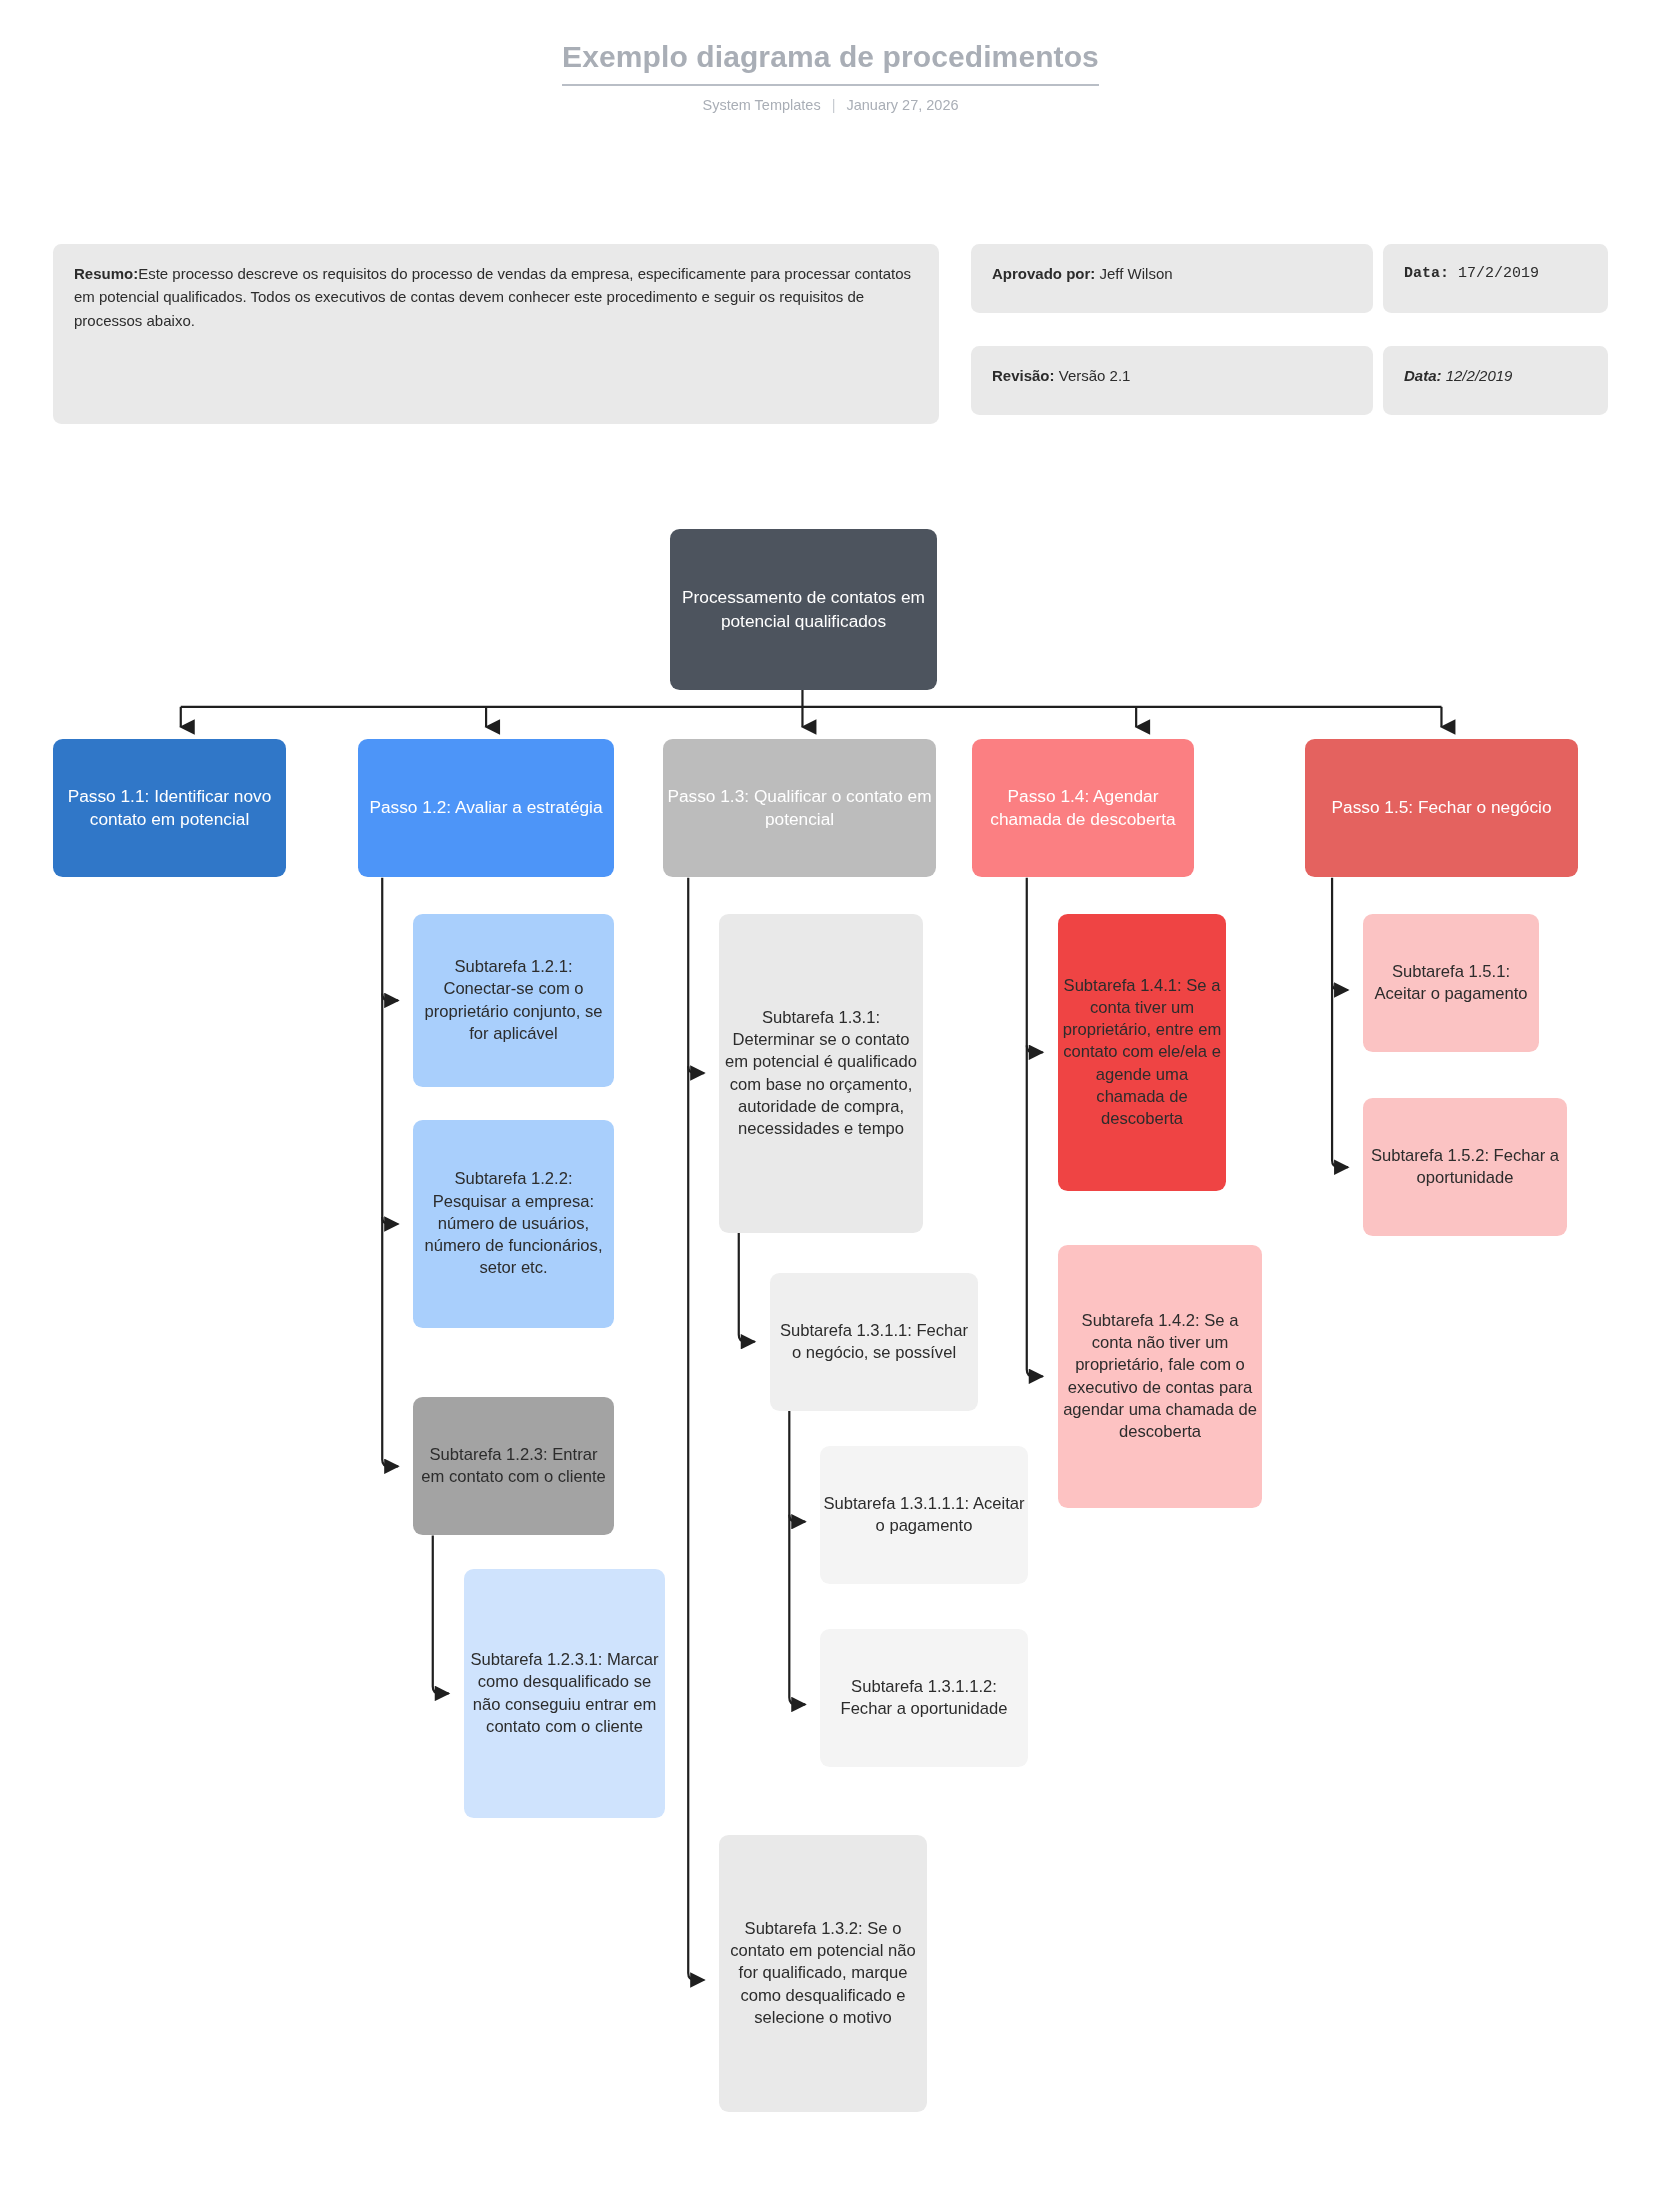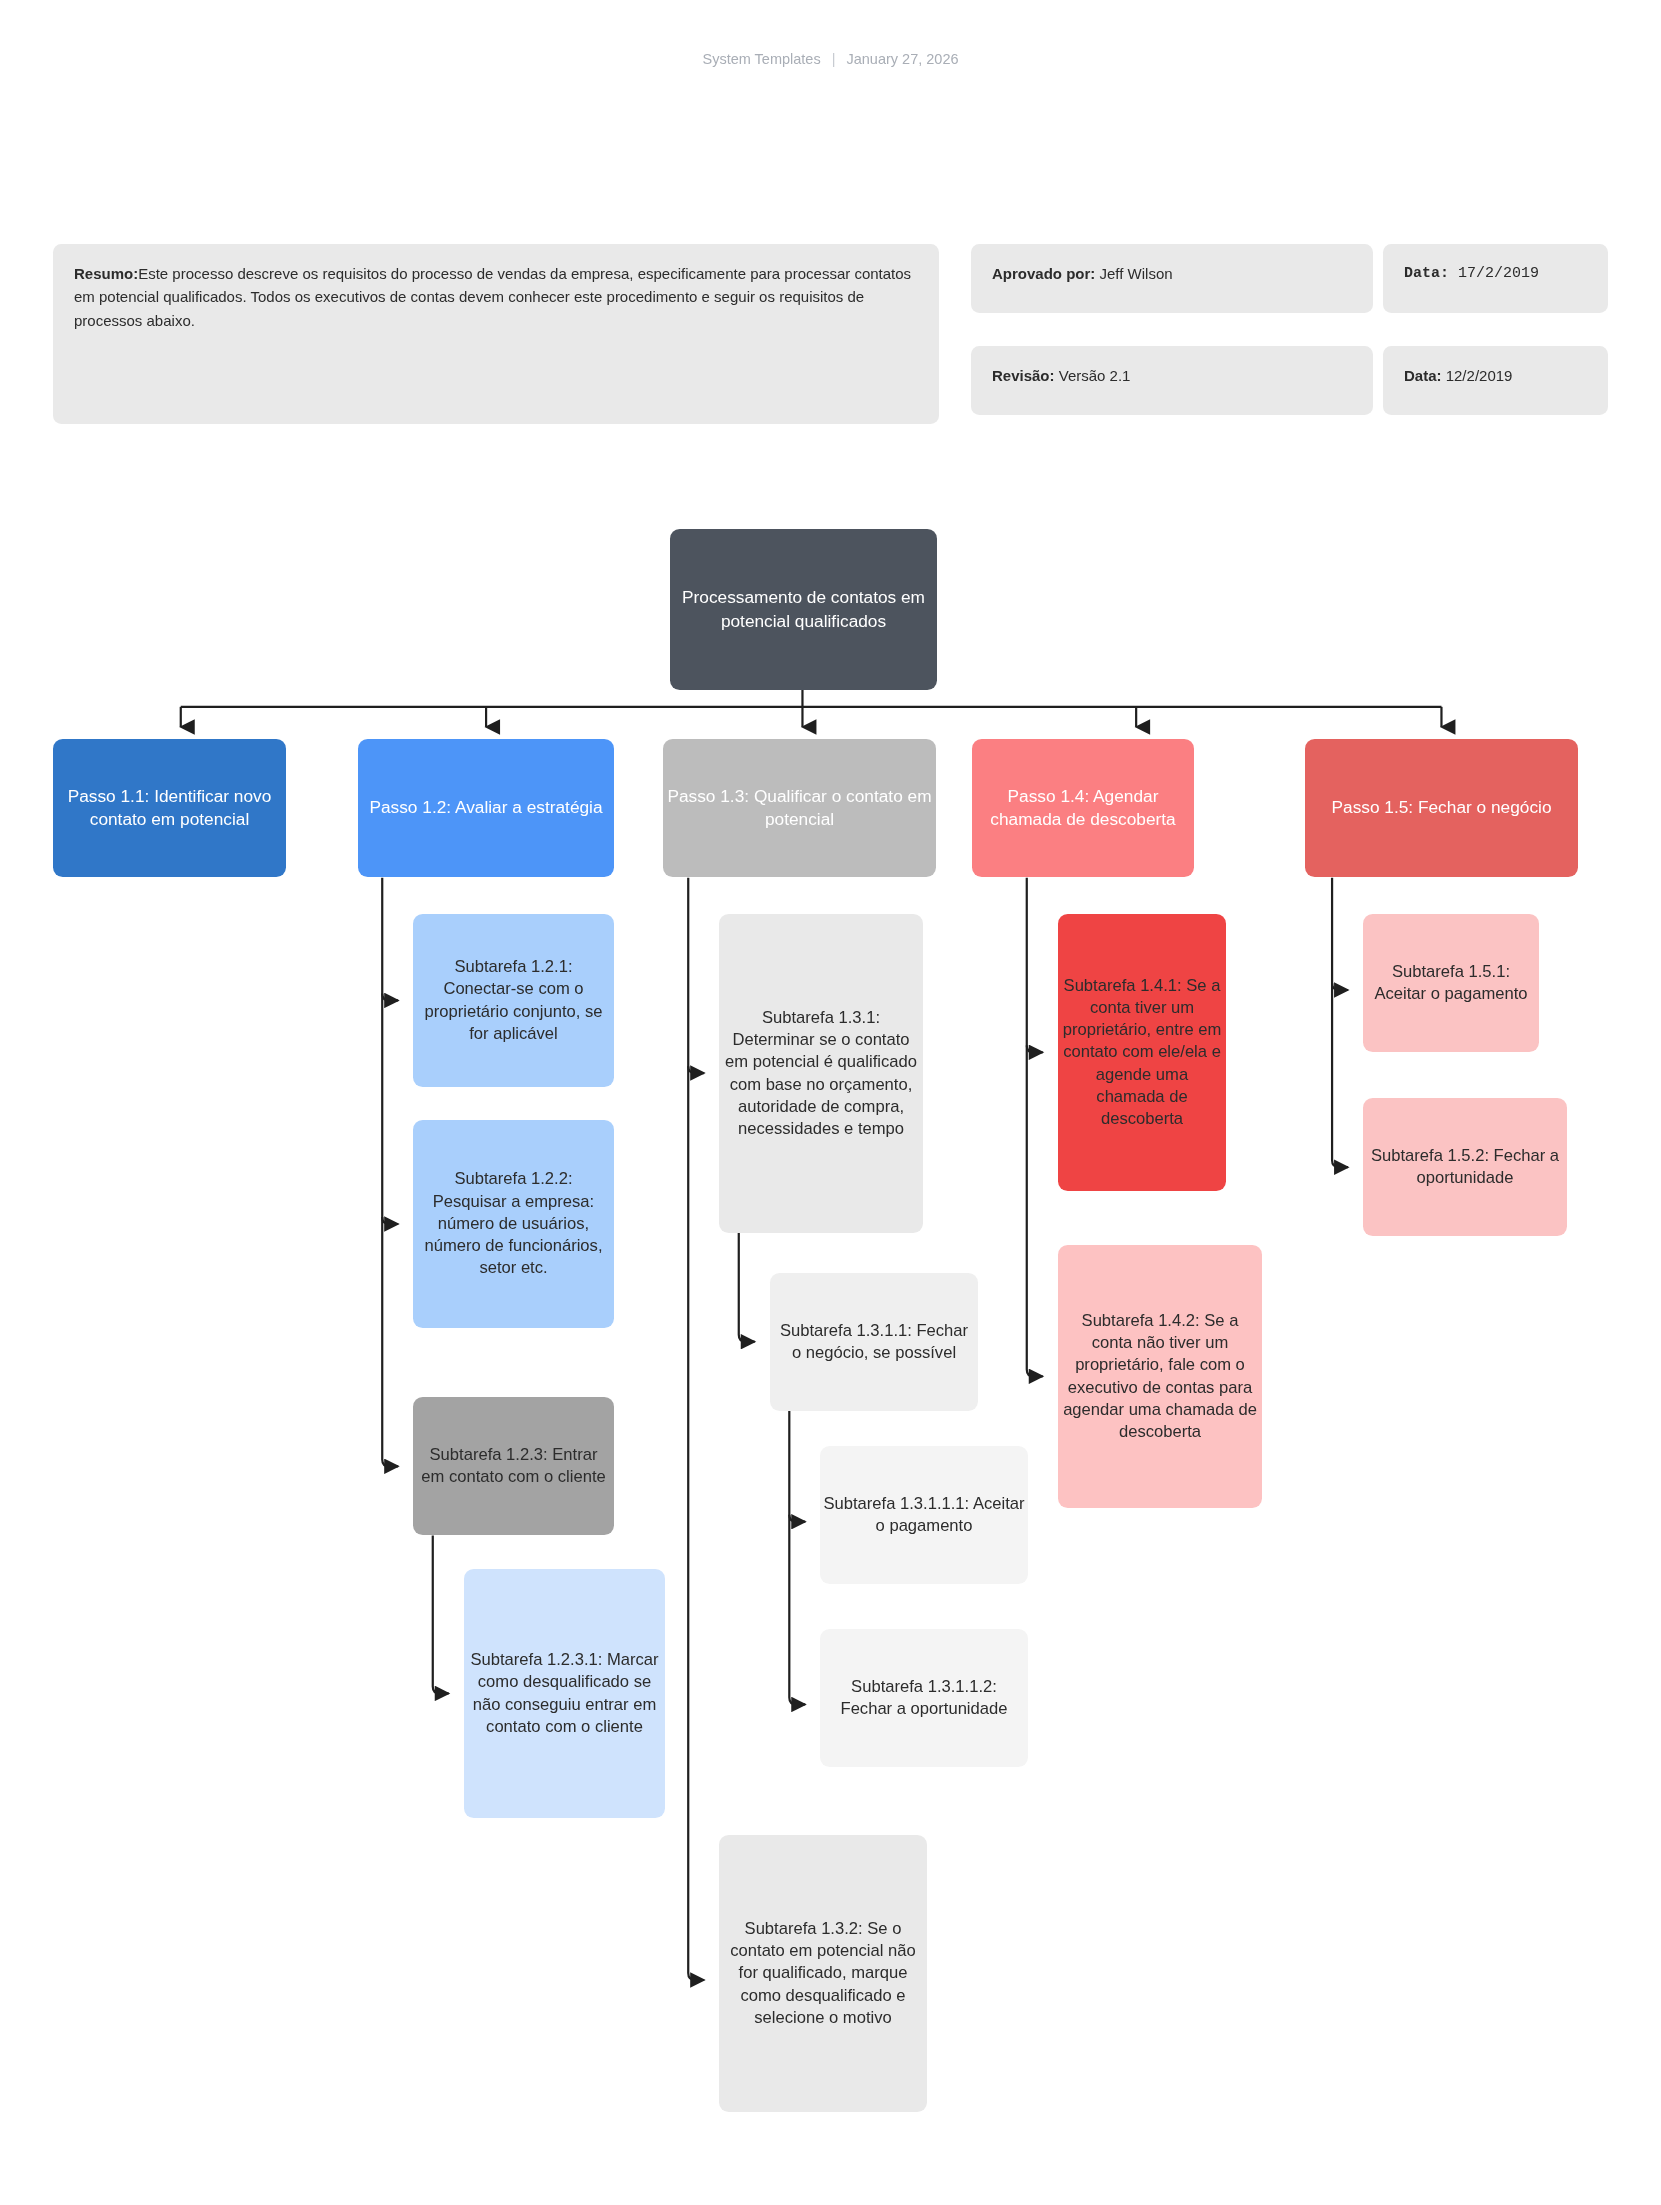--- a/index.html
+++ b/index.html
@@ -28,21 +28,21 @@
   
   .meta-box {
     position:absolute; background:#e9e9e9; border-radius:8.3px;
     box-sizing:border-box; padding:18px 21px;
     font-size:15px; line-height:1.55; color:#2c2c2c;
   }
   #summary-box { left:53px; top:244px; width:886px; height:180px; }
   #approved-box { left:971px; top:244px; width:402px; height:69px; }
   #date1-box   { left:1383px; top:244px; width:225px; height:69px;font-family:Liberation Mono, monospace; }
   #revision-box{ left:971px; top:346px; width:402px; height:69px; }
-  #date2-box   { left:1383px; top:346px; width:225px; height:69px; }
+  #date2-box   { left:1383px; top:346px; width:225px; height:69px;font-style:italic; }
   .meta-label { font-weight:bold; }
 
   
   .node {
     position:absolute; box-sizing:border-box;
     border-radius:9.7px;
     display:flex; align-items:center; justify-content:center;
     text-align:center; padding:7px 3px;
     line-height:1.34;
   }
@@ -83,20 +83,21 @@
   
   #sub-1-5-1 { left:1363px; top:914px; width:176px; height:138px; background:#fbc3c3; }
   #sub-1-5-2 { left:1363px; top:1098px; width:204px; height:138px; background:#fbc3c3; }
 
   #connectors { position:absolute; left:0; top:0; width:1661px; height:2205px; pointer-events:none; }
 </style>
 </head>
 <body>
 
 <div id="header">
+  <div id="doc-title">Exemplo diagrama de procedimentos</div>
   <div id="subtitle-row">
     <span>System Templates</span>
     <span id="subtitle-sep">|</span>
     <span>January 27, 2026</span>
   </div>
 </div>
 
 <div class="meta-box" id="summary-box">
   <span class="meta-label">Resumo:</span><span>Este processo descreve os requisitos do processo de vendas da empresa, especificamente para processar contatos em potencial qualificados. Todos os executivos de contas devem conhecer este procedimento e seguir os requisitos de processos abaixo.</span>
 </div>

